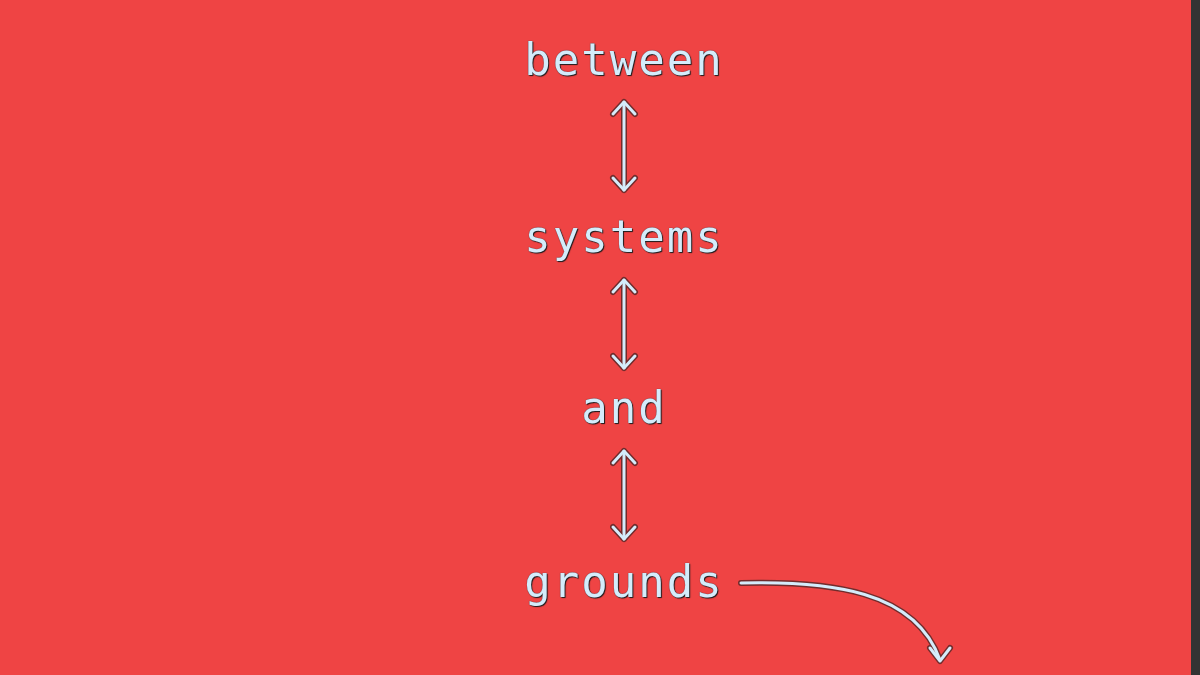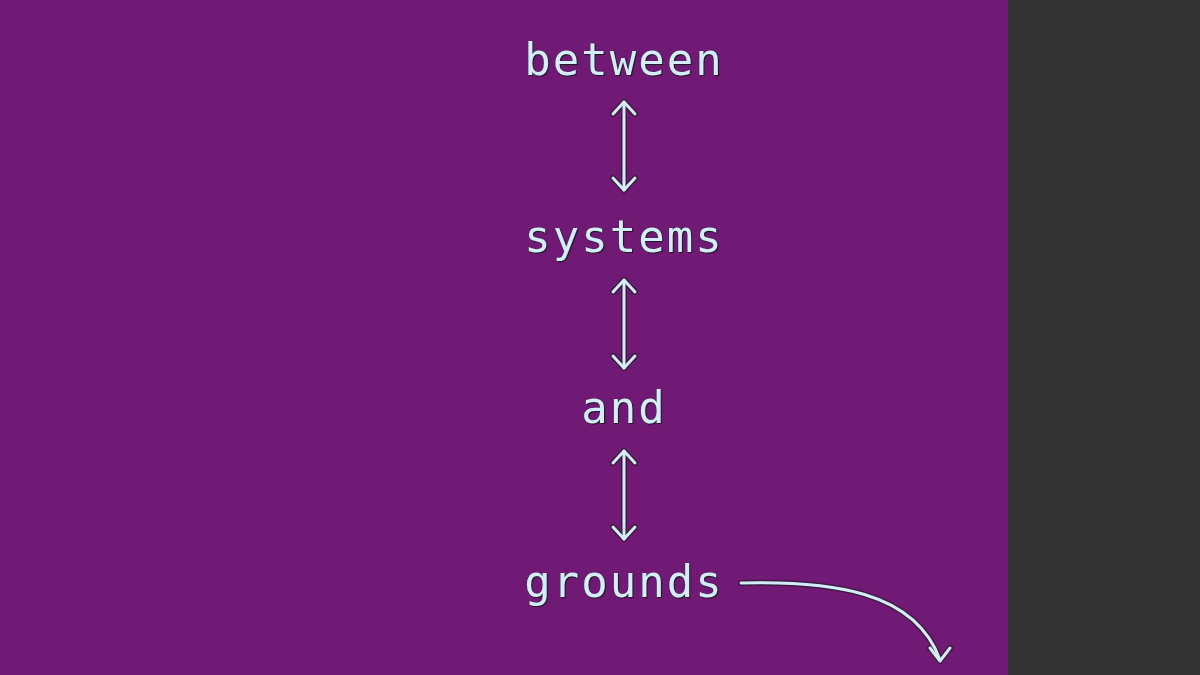--- a/index.html
+++ b/index.html
@@ -5,23 +5,23 @@
     html, body {
       margin: 0;
       padding: 0;
       width: 1200px;
       height: 675px;
       overflow: hidden;
       background: #333333;
     }
     .canvas {
       position: relative;
-      width: 1008px;
+      width: 1191px;
       height: 675px;
-      background: #701a75;
+      background: #ef4444;
     }
     .word {
       position: absolute;
       left: 0;
       width: 1248px;
       text-align: center;
       font-family: "DejaVu Sans Mono", "Liberation Mono", monospace;
       font-size: 44px;
       letter-spacing: 2px;
       color: #d4ecfb;

